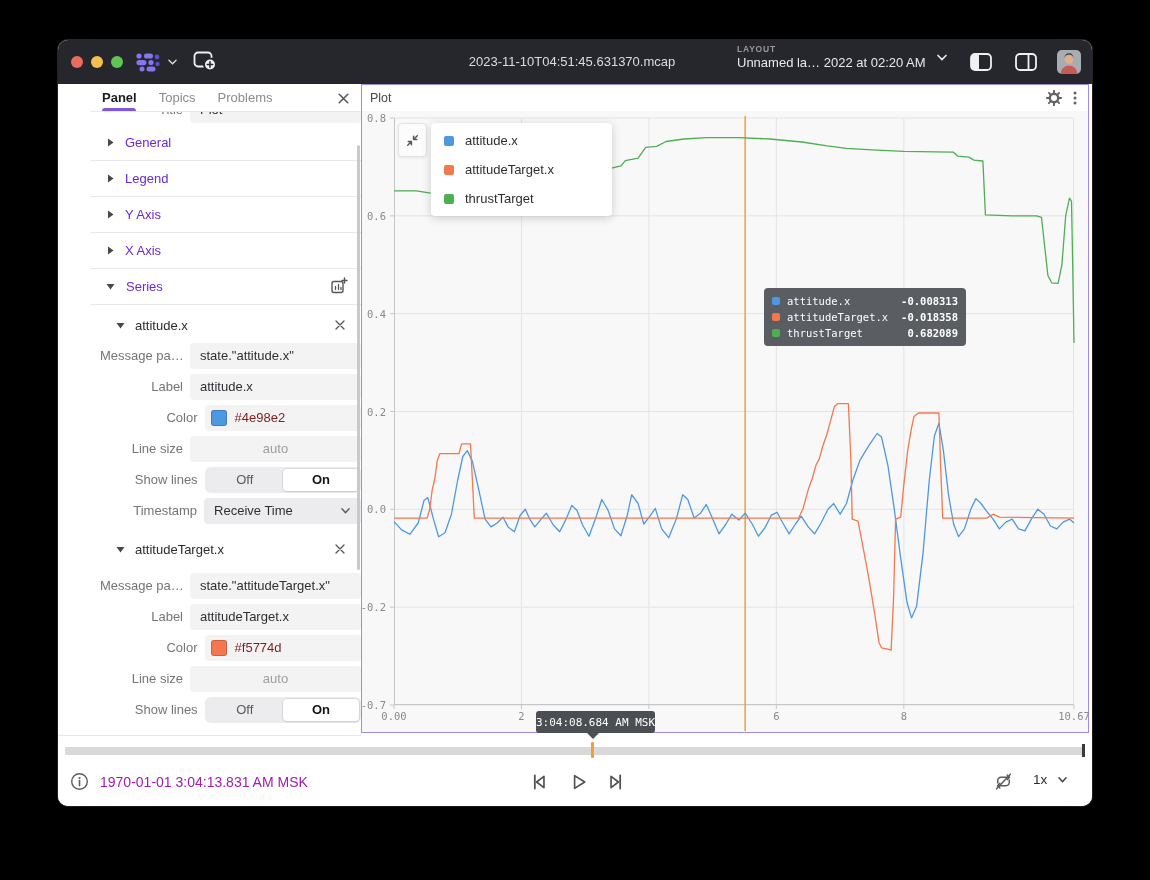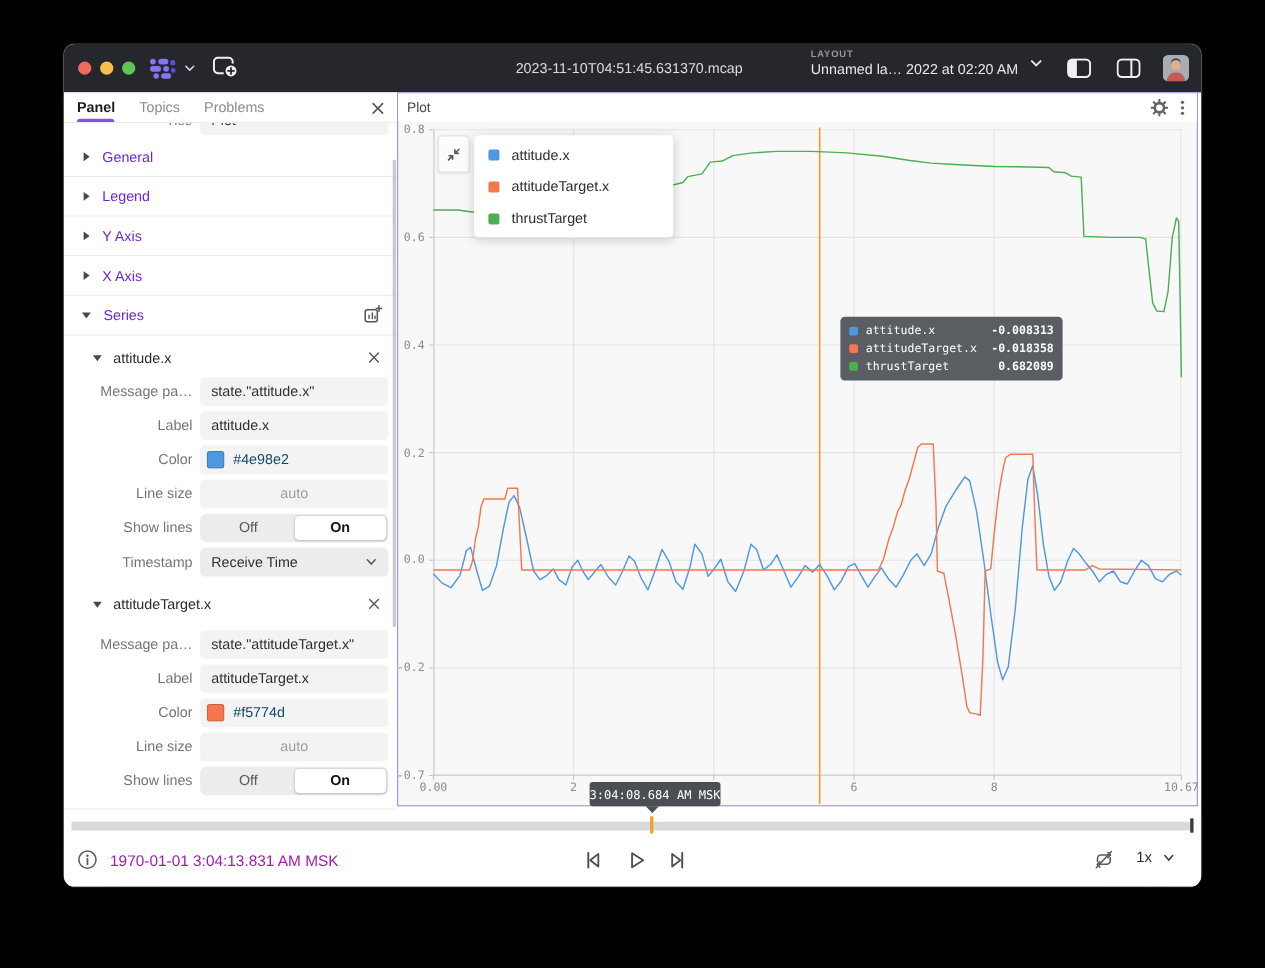--- a/index.html
+++ b/index.html
@@ -15,42 +15,42 @@
   .addpanel-btn { position:absolute; left:134px; top:10px; width:26px; height:24px; background:none; border:none; cursor:pointer; }
   .tb-title { position:absolute; left:334px; width:360px; top:14px; text-align:center; color:#dcdce0; font-size:13px; white-space:nowrap; }
   .layout-sel { position:absolute; left:679px; top:4px; display:flex; align-items:center; gap:10px; cursor:pointer; }
   .layout-label { font-size:8.5px; letter-spacing:.8px; color:#98989e; font-weight:600; }
   .layout-name { font-size:13px; color:#e8e8ec; margin-top:1px; white-space:nowrap; }
   .tb-toggle { position:absolute; top:13px; width:22px; height:18px; background:none; border:none; cursor:pointer; }
   .tb-toggle.t1 { left:912px; } .tb-toggle.t2 { left:957px; }
   .avatar { position:absolute; left:999px; top:10px; width:24px; height:24px; border-radius:5px; overflow:hidden; cursor:pointer; }
 
   
-  .sidebar { position:absolute; left:0; top:44px; width:303px; height:658px; background:#fff; overflow:hidden; }
+  .sidebar { position:absolute; left:0; top:44px; width:303px; height:658px; background:#fff; overflow:hidden;padding-left:32px; }
   .tabs { position:relative; height:28px; border-bottom:1px solid #e9e9ec; display:flex; align-items:center; padding-left:12px; gap:22px; }
   .tab { font-size:13px; color:#8b8b90; cursor:pointer; }
   .tab.active { color:#1c1c1f; font-weight:600; }
   .tab-underline { position:absolute; left:12px; bottom:0; width:34px; height:3px; border-radius:3px 3px 0 0; background:#7e57e0; }
   .tabs-close { position:absolute; right:10px; top:7px; width:15px; height:15px; cursor:pointer; }
   .clip-row { position:relative; height:13px; overflow:hidden; }
   .clip-row .frow { position:absolute; top:-18px; left:0; width:100%; }
   .srow { position:relative; height:36px; display:flex; align-items:center; padding-left:14px; gap:9px; border-bottom:1px solid #e9e9ec; cursor:pointer; background:#fff; }
   .srow span { font-size:13px; color:#6d28d9; font-weight:500; }
   .addseries-btn { position:absolute; right:12px; top:8px; width:20px; height:20px; background:none; border:none; cursor:pointer; }
   .card-head { position:relative; height:30px; display:flex; align-items:center; padding-left:24px; gap:8px; margin-top:5px; cursor:pointer; }
   .card-head span { font-size:13px; color:#2b2b2e; font-weight:500; }
   .card-close { position:absolute; right:14px; top:8px; width:14px; height:14px; cursor:pointer; }
   .frow { display:flex; align-items:center; height:31px; padding-left:10px; }
   .flabel { width:107px; text-align:right; font-size:13px; color:#757578; margin-right:7px; white-space:nowrap; overflow:hidden; }
   .finput { width:171px; height:26px; background:#f3f3f4; border:none; border-radius:4px; font-size:13px; color:#2f2f33; padding:0 10px; font-family:"Liberation Sans", sans-serif; }
   .finput.centered::placeholder { text-align:center; }
   .finput::placeholder { color:#9d9da1; }
   .color-input { display:flex; align-items:center; padding:0 0 0 6px; cursor:pointer; }
   .swatch { width:16px; height:16px; border-radius:3px; border:1px solid rgba(0,0,0,.18); flex:0 0 auto; }
-  .color-input span:last-child { margin-left:8px; font-size:13px; color:#0c4a6e; }
+  .color-input span:last-child { margin-left:8px; font-size:13px; color:#7f1d1d; }
   .seg { display:flex; width:171px; height:26px; background:#ececee; border-radius:6px; padding:2px; }
   .seg > div { flex:1; display:flex; align-items:center; justify-content:center; font-size:13px; color:#58585c; border-radius:4px; cursor:pointer; }
   .seg .on { background:#fff; color:#141416; font-weight:600; box-shadow:0 0 0 1px rgba(0,0,0,.07), 0 1px 2px rgba(0,0,0,.08); }
   .select { display:flex; align-items:center; background:#ececee; cursor:pointer; }
   .select span { flex:1; }
   .sb-divider { position:absolute; left:0; top:651px; width:100%; height:1px; background:#e9e9ec; }
   .sb-scroll { position:absolute; right:1px; top:61px; width:3px; height:425px; background:#c9c9cd; border-radius:2px; }
 
   
   .panel { position:absolute; left:303px; top:44px; width:728px; height:649px; border:1px solid #a18ae6; background:#f8f8f8; }

